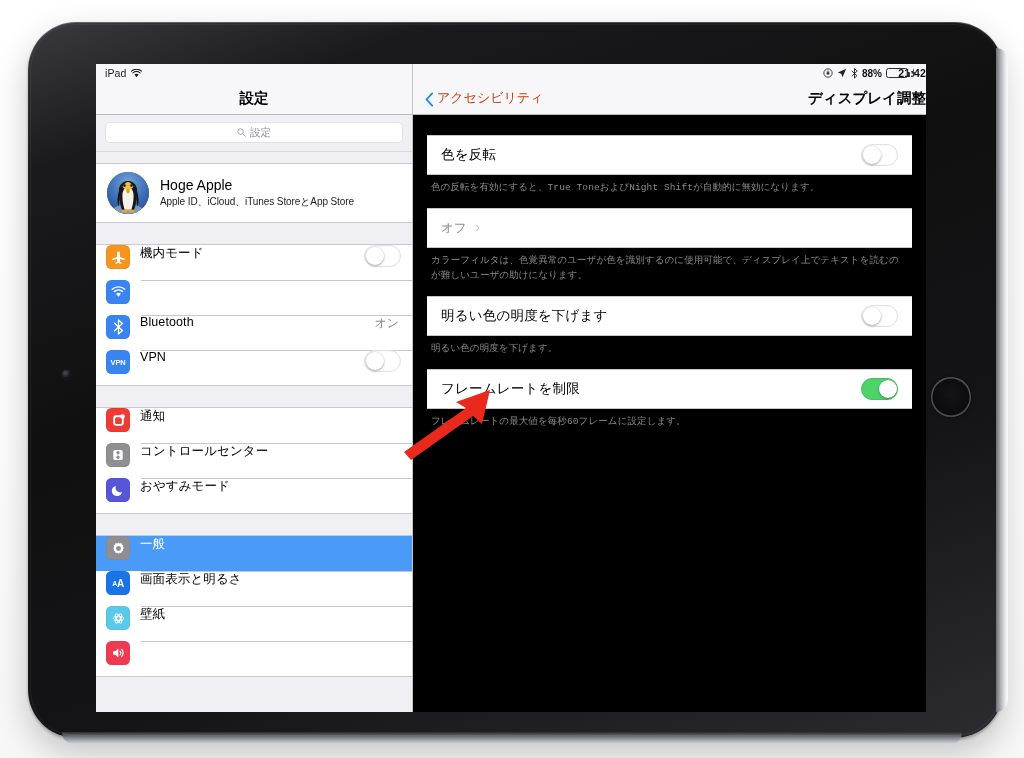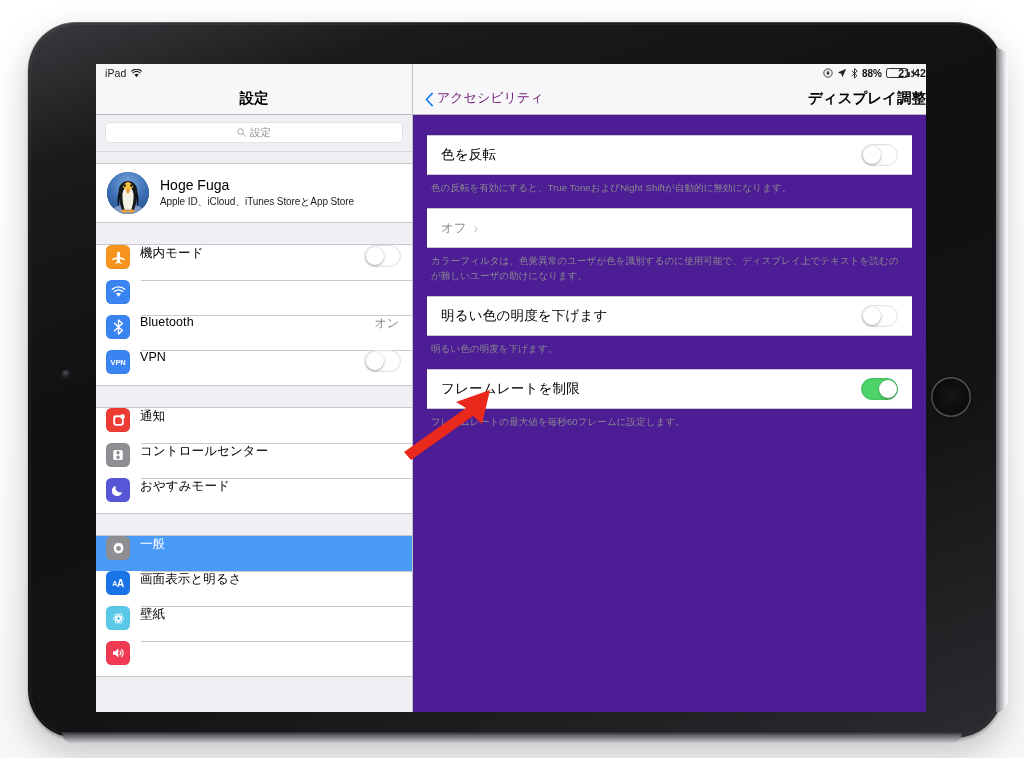--- a/index.html
+++ b/index.html
@@ -244,35 +244,36 @@
   .dt-navbar{
     height:33px;
     background:#f7f7f9;
     border-bottom:1px solid #b9b9bd;
     display:flex; align-items:center;
     position:relative;
     padding:0 12px;
   }
   .back-btn{
     display:flex; align-items:flex-end; gap:3px;
-    color:#701a75; font-size:13px;
+    color:#c2410c; font-size:13px;
     cursor:pointer;
   }
   .dt-title{
     position:absolute; left:0; right:0;
     text-align:right;
     font-size:14.5px; font-weight:bold; color:#000;
     pointer-events:none;
   }
 
   #detail-body{
     flex:1;
-    background:#4c1d95;
+    background:#000000;
     padding-top:20px;
     overflow:hidden;
+    font-family:Liberation Mono, monospace;
   }
   .dt-card{
     background:#ffffff;
     border-top:1px solid #c8c7cc;
     border-bottom:1px solid #c8c7cc;
     margin:0 14px;
     border-radius:0;
   }
   .dt-row{
     height:38px;
@@ -360,21 +361,21 @@
                   <ellipse cx="17.6" cy="13.6" rx="1.15" ry="1.3" fill="#0b0c0e"></ellipse>
                   <ellipse cx="24.4" cy="13.6" rx="1.15" ry="1.3" fill="#0b0c0e"></ellipse>
                   <path d="M21 16.6 c-.9 0-1.7 .9-1.7 2.2 0 1.5 .8 2.6 1.7 2.6 .9 0 1.7-1.1 1.7-2.6 0-1.3-.8-2.2-1.7-2.2 Z" fill="#e7952c"></path>
                   <path d="M11.9 20 c-1.7 4-1.8 10.3-.6 14.8 .9-4.6 1.3-10.2 1.4-14.5 Z" fill="#0d0e11"></path>
                   <path d="M30.1 20 c1.7 4 1.8 10.3 .6 14.8 -.9-4.6-1.3-10.2-1.4-14.5 Z" fill="#0d0e11"></path>
                   <ellipse cx="17.6" cy="39" rx="3.2" ry="1.5" fill="#e9a02c"></ellipse>
                   <ellipse cx="24.4" cy="39" rx="3.2" ry="1.5" fill="#e9a02c"></ellipse>
                 </svg>
               </div>
               <div class="acct-text">
-                <span class="acct-name">Hoge Fuga</span>
+                <span class="acct-name">Hoge Apple</span>
                 <span class="acct-sub">Apple ID、iCloud、iTunes StoreとApp Store</span>
               </div>
             </div>
           </div>
 
           <div class="sb-gap lg"></div>
 
           <div class="sb-group">
 
             <div class="row">

